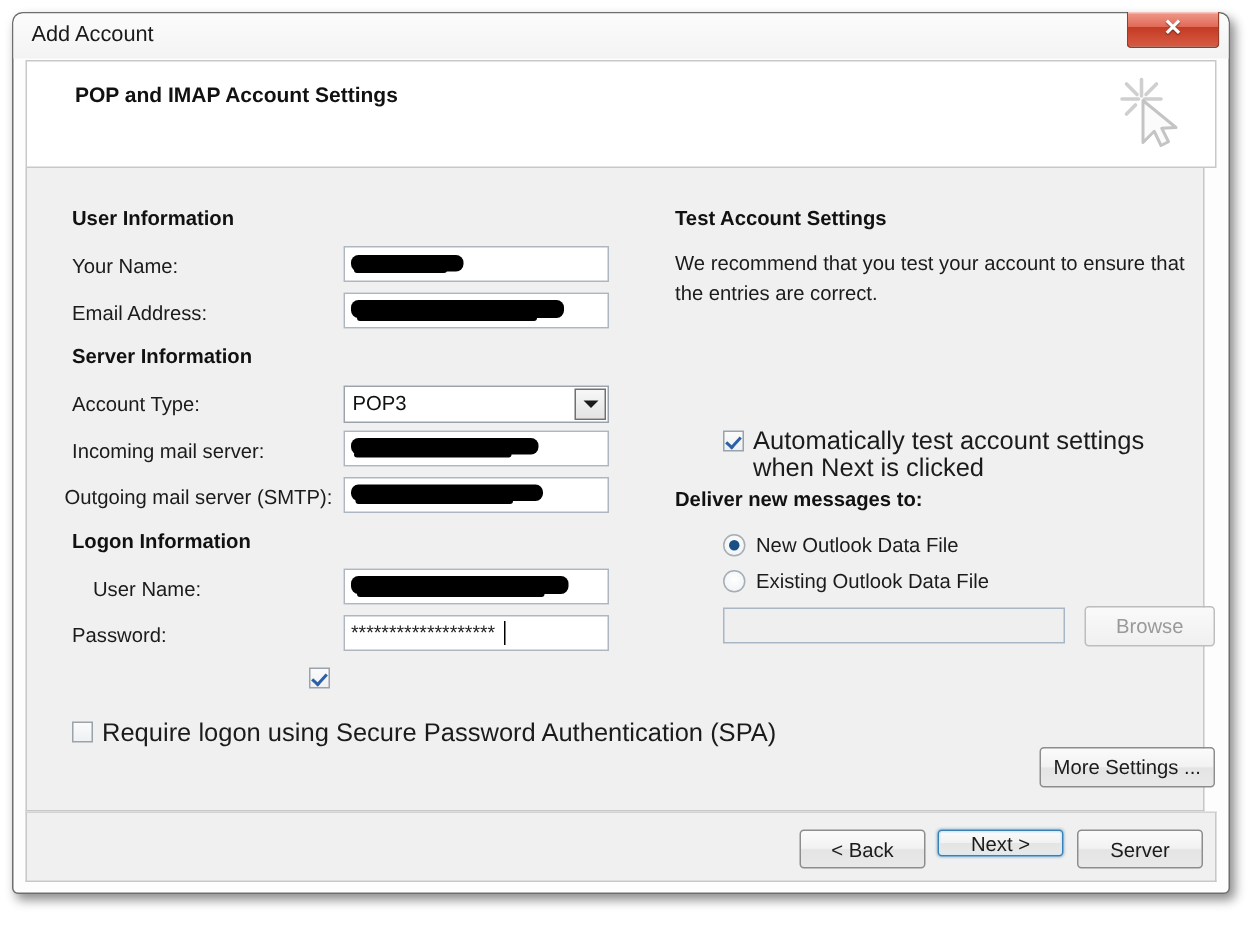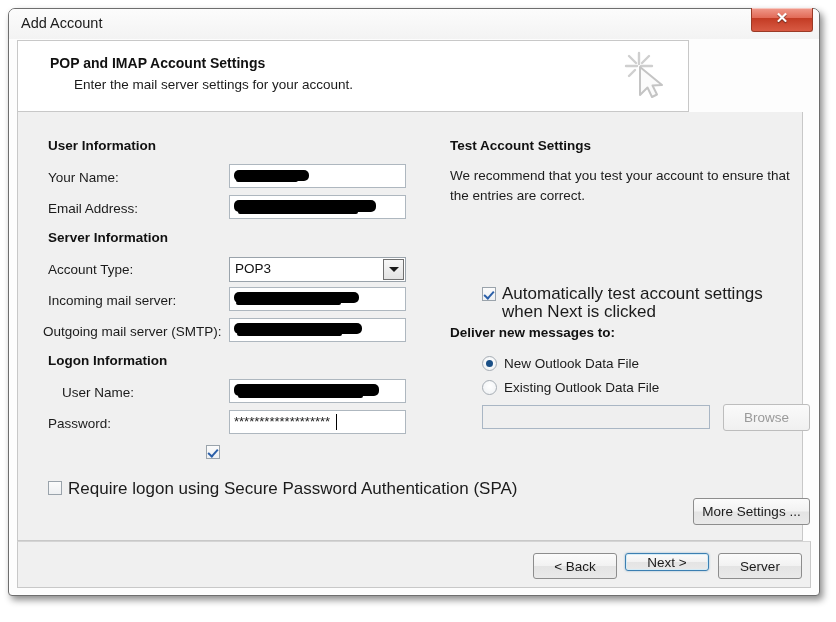--- a/index.html
+++ b/index.html
@@ -68,21 +68,21 @@
     color: #ffffff;
     text-shadow: 0 1px 1px rgba(0,0,0,0.55);
     font-family: "Liberation Sans", sans-serif;
   }
 
   
   #headerband {
     position: absolute;
     left: 8px;
     top: 31px;
-    width: 672px;
+    width: 794px;
     height: 72px;
     background: #ffffff;
     border: 1px solid #c8c8c8;
     box-sizing: border-box;
   }
   #header-title {
     position: absolute;
     left: 32px;
     top: 14px;
     font-size: 14px;
@@ -311,21 +311,20 @@
 
   <div id="titlebar">
     <div id="title-text">Add Account</div>
     <div id="close-button">
       <div class="glyph">✕</div>
     </div>
   </div>
 
   <div id="headerband">
     <div id="header-title">POP and IMAP Account Settings</div>
-    <div id="header-sub">Enter the mail server settings for your account.</div>
     <svg id="header-icon" viewBox="0 0 58 58">
       <g stroke="#cfcfcf" stroke-width="2.4" stroke-linecap="round" fill="none">
         <line x1="21" y1="6" x2="21" y2="17"></line>
         <line x1="8" y1="19" x2="19" y2="19"></line>
         <line x1="23" y1="19" x2="34" y2="19"></line>
         <line x1="11" y1="9" x2="18" y2="16"></line>
         <line x1="31" y1="9" x2="24" y2="16"></line>
         <line x1="11" y1="29" x2="17" y2="23"></line>
       </g>
       <path d="M22 20 L22 48 L29.5 40.5 L34 50 L39 47.5 L34.5 38.5 L44 38 Z" fill="#fbfbfb" stroke="#c4c4c4" stroke-width="2" stroke-linejoin="round"></path>

